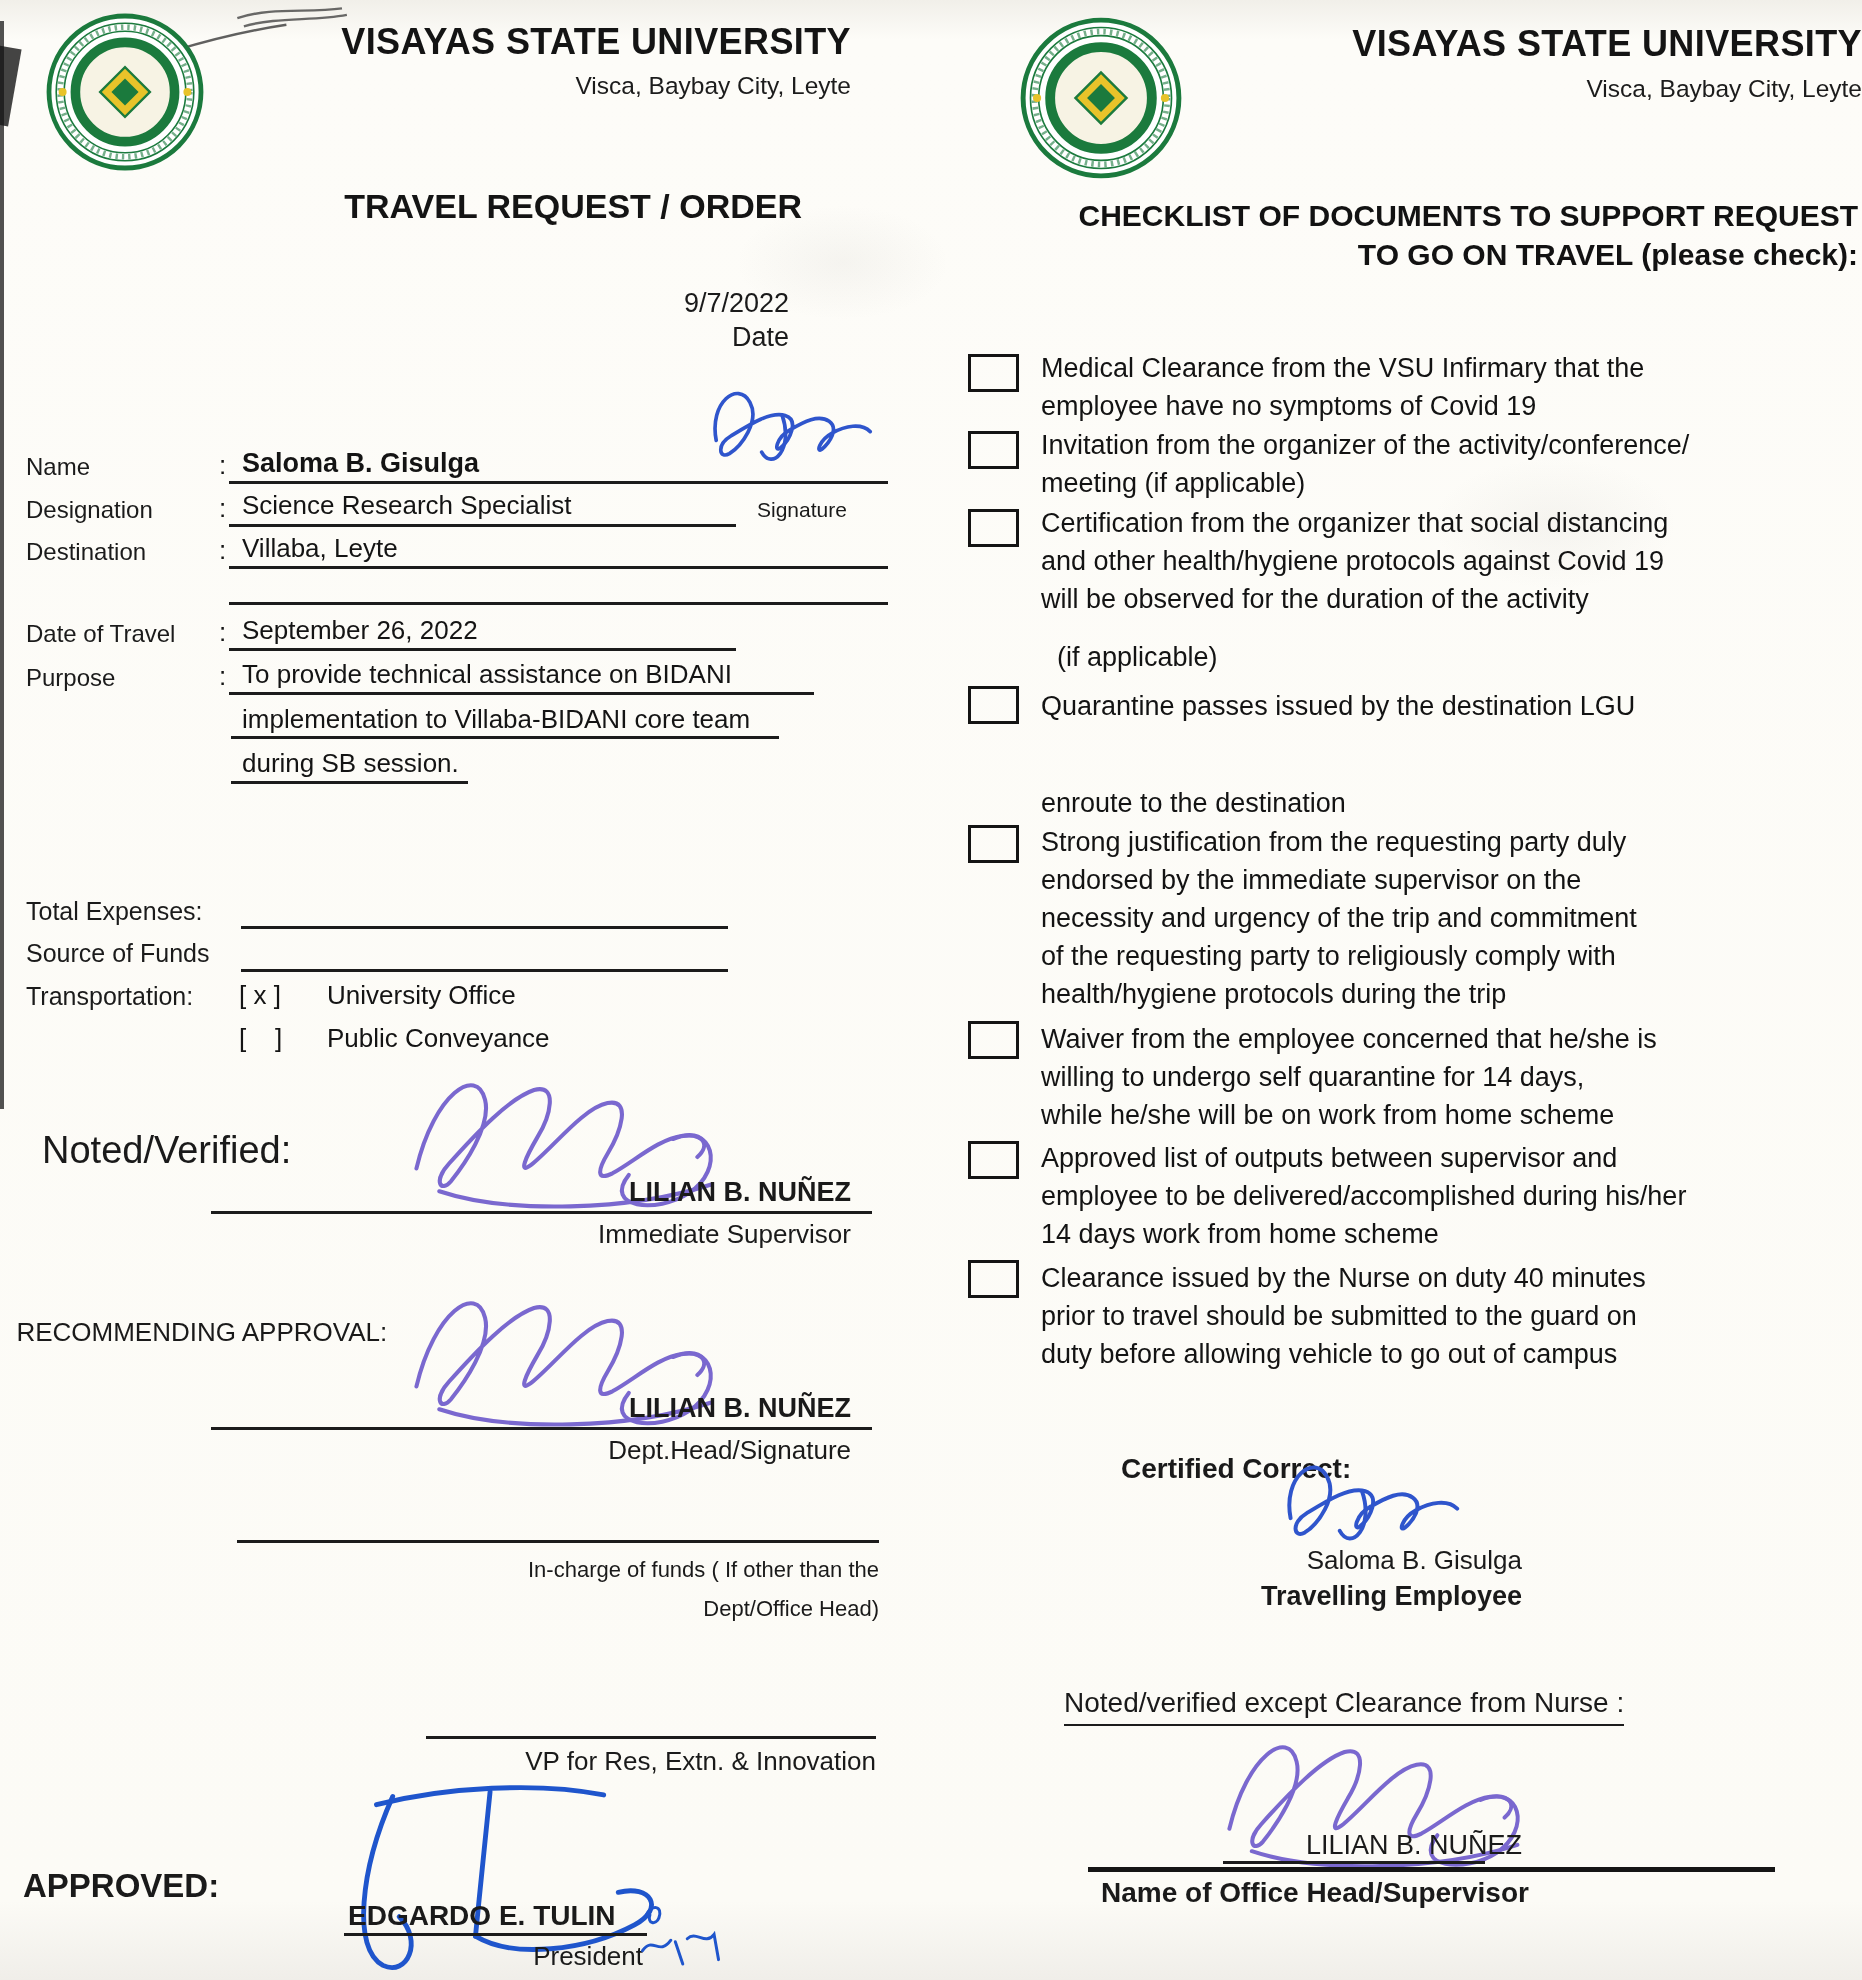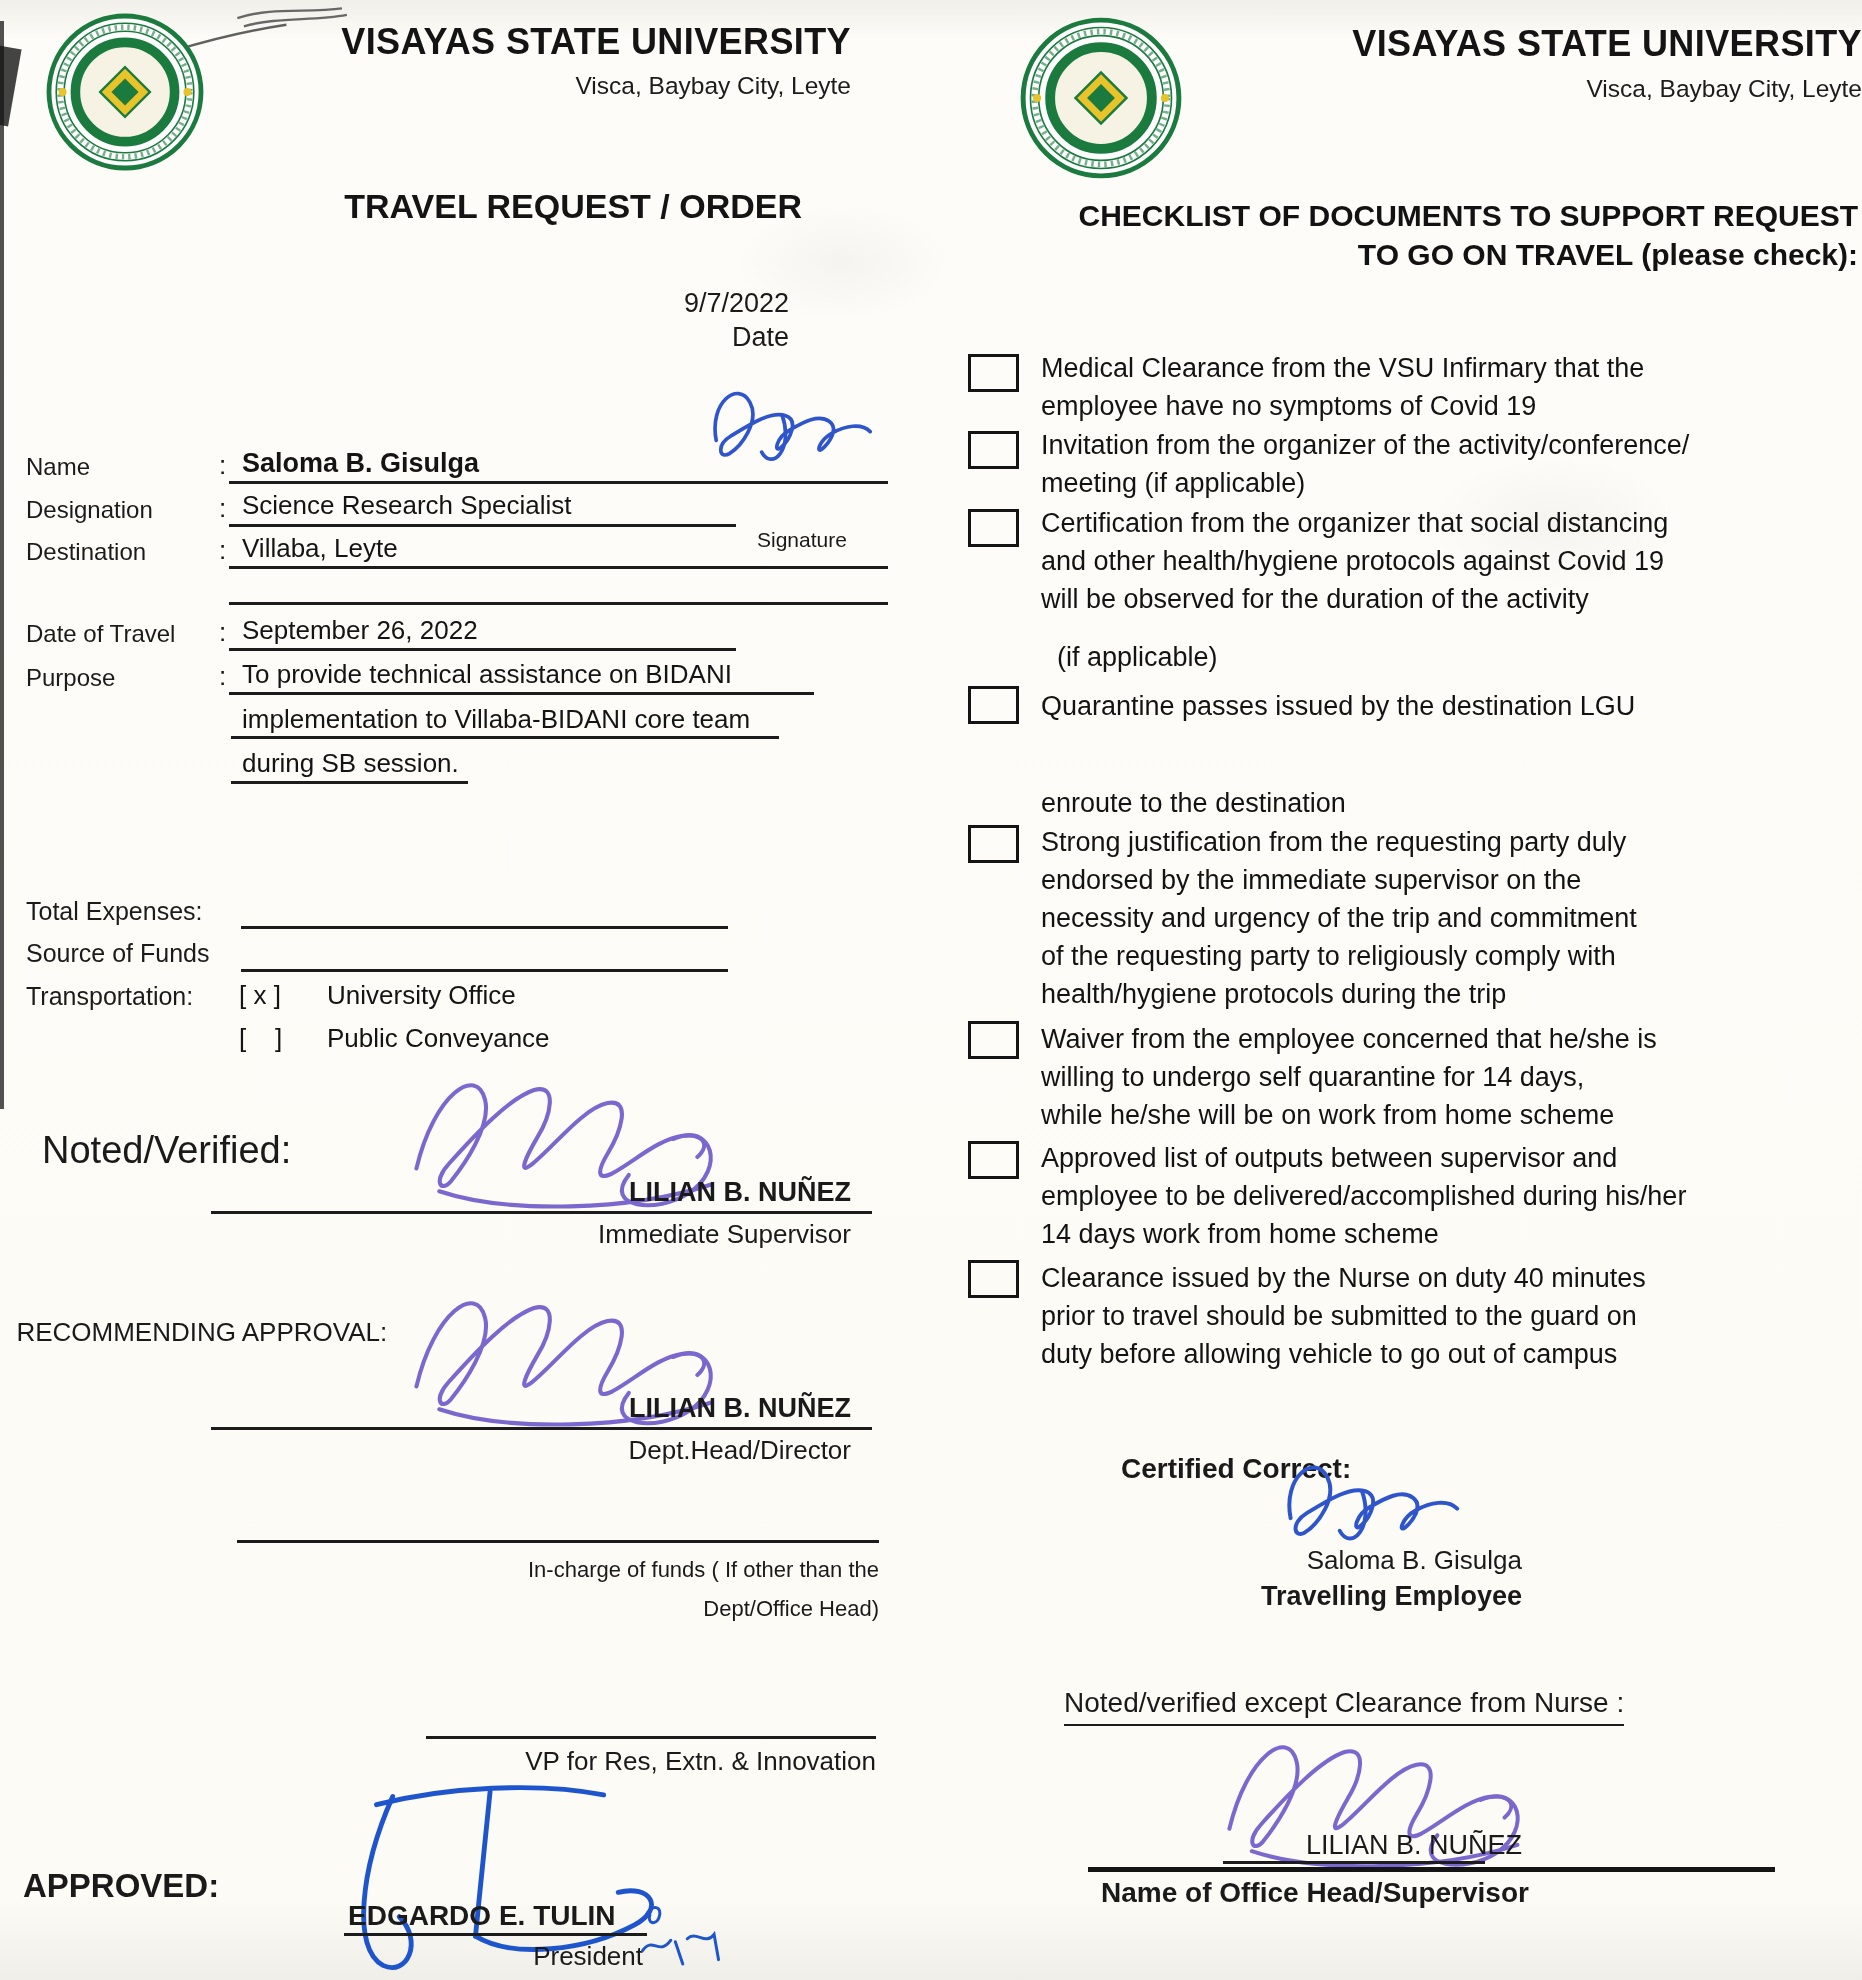--- a/index.html
+++ b/index.html
@@ -97,21 +97,21 @@
   <div class="val b" style="left:242px;top:448px;font-size:27px">Saloma B. Gisulga</div>
   <div class="line" style="left:229px;top:481px;width:659px"></div>
   <svg class="sig" style="left:691px;top:370px;width:200px;height:110px" viewBox="0 0 260 150">
       <use href="#sig-gisulga"></use>
     </svg>
 
   <div class="lbl" style="left:26px;top:496px">Designation</div>
   <div class="val" style="left:219px;top:493px">:</div>
   <div class="val" style="left:242px;top:490px">Science Research Specialist</div>
   <div class="line" style="left:229px;top:524px;width:507px"></div>
-  <div class="abs" style="left:757px;top:528px;font-size:21px">Signature</div>
+  <div class="abs" style="left:757px;top:498px;font-size:21px">Signature</div>
 
   <div class="lbl" style="left:26px;top:538px">Destination</div>
   <div class="val" style="left:219px;top:535px">:</div>
   <div class="val" style="left:242px;top:533px">Villaba, Leyte</div>
   <div class="line" style="left:229px;top:566px;width:659px"></div>
 
   <div class="line" style="left:229px;top:602px;width:659px"></div>
 
   <div class="lbl" style="left:26px;top:620px">Date of Travel</div>
   <div class="val" style="left:219px;top:617px">:</div>
@@ -145,21 +145,21 @@
   <div class="abs c b" style="left:213px;top:1177px;width:638px;font-size:27px">LILIAN B. NUÑEZ</div>
   <div class="line" style="left:211px;top:1211px;width:661px"></div>
   <div class="abs c" style="left:213px;top:1219px;width:638px;font-size:26px">Immediate Supervisor</div>
 
   <div class="abs" style="left:16.4px;top:1317px;font-size:26px">RECOMMENDING APPROVAL:</div>
   <svg class="sig" style="left:385px;top:1259px;width:352px;height:196px" viewBox="0 0 430 240">
       <use href="#sig-nunez"></use>
     </svg>
   <div class="abs c b" style="left:213px;top:1393px;width:638px;font-size:27px">LILIAN B. NUÑEZ</div>
   <div class="line" style="left:211px;top:1427px;width:661px"></div>
-  <div class="abs c" style="left:213px;top:1435px;width:638px;font-size:26px">Dept.Head/Director</div>
+  <div class="abs c" style="left:213px;top:1435px;width:638px;font-size:26px">Dept.Head/Signature</div>
 
   <div class="line" style="left:237px;top:1540px;width:642px"></div>
   <div class="abs c pre" style="left:237px;top:1550px;width:642px;font-size:22px;line-height:39px">In-charge of funds ( If other than the
 Dept/Office Head)</div>
 
   <div class="line" style="left:426px;top:1736px;width:450px"></div>
   <div class="abs c" style="left:426px;top:1746px;width:450px;font-size:26px">VP for Res, Extn. &amp; Innovation</div>
 
   <div class="abs b" style="left:23px;top:1867px;font-size:33px">APPROVED:</div>
   <svg class="sig" style="left:323px;top:1769px;width:352px;height:211px" viewBox="0 0 430 260">

